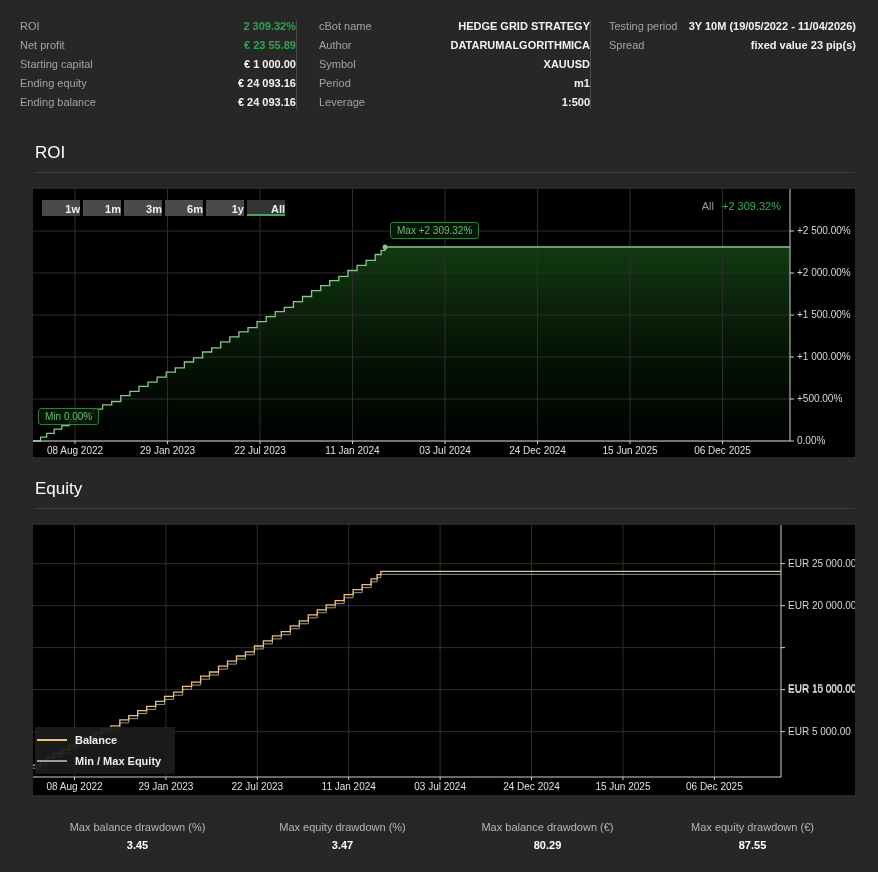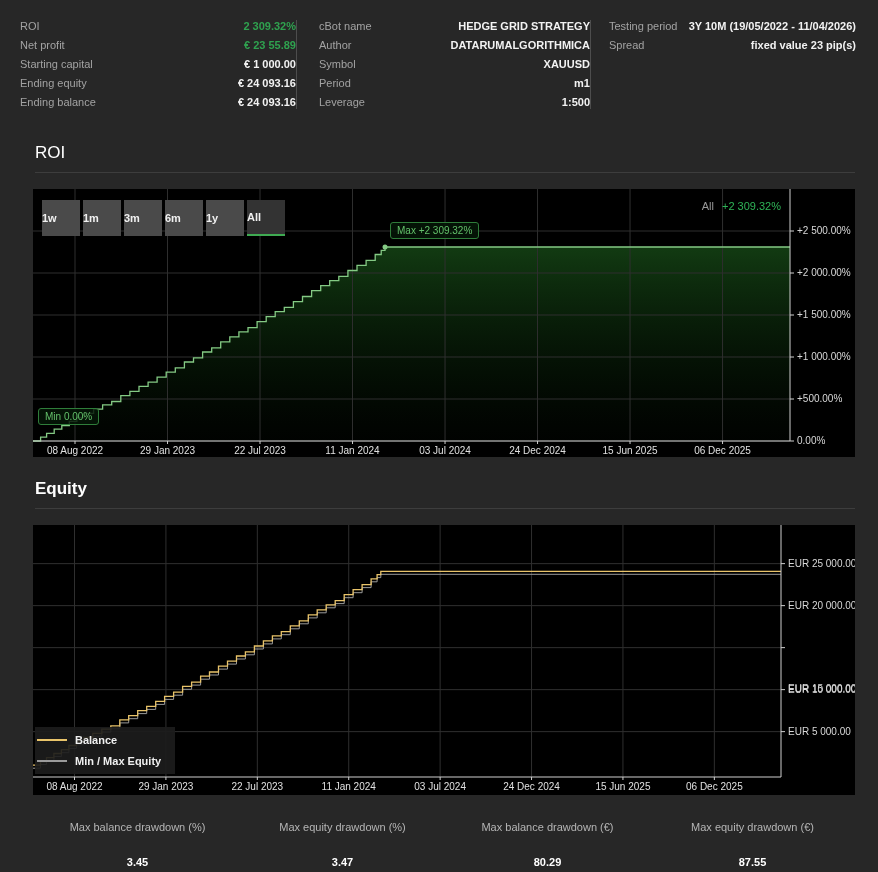--- a/index.html
+++ b/index.html
@@ -25,23 +25,23 @@
   #roi-chart   { width:822px; height:268px; }
   #equity-chart{ width:822px; height:270px; }
   .chart-wrap svg { position:absolute; left:0; top:0; }
 
   .ylab { position:absolute; font-size:10px; color:#d8d8d8; white-space:nowrap; }
   .xlab { position:absolute; font-size:10px; color:#e0e0e0; white-space:nowrap;
           width:90px; text-align:center; transform:translateX(-50%); }
 
   
   .ranges { position:absolute; left:9px; top:11px; display:flex; gap:3px; z-index:5; }
-  .rbtn { width:38px; height:36px; background:#4a4a4a; color:#f0f0f0; font-size:11px;
+  .rbtn { width:38px; height:16px; background:#4a4a4a; color:#f0f0f0; font-size:11px;
           font-weight:bold; border:none; font-family:"Liberation Sans",sans-serif;
-          cursor:pointer; line-height:19px; text-align:left; }
+          cursor:pointer; line-height:19px; text-align:right; }
   .rbtn.active { background:#333333; border-bottom:2px solid #3faa52; }
 
   .summary { position:absolute; top:11px; right:74px; font-size:11px; z-index:5; }
   .summary .rng { color:#9a9a9a; margin-right:8px; }
   .summary .val { color:#2fb457; }
 
   .anno { position:absolute; font-size:10px; color:#63c06a; border:1px solid #2f7d3a;
           background:rgba(5,22,7,0.85); border-radius:3px; padding:2px 6px;
           white-space:nowrap; z-index:4; }
 
@@ -50,21 +50,21 @@
             background:rgba(28,28,28,0.92); z-index:5; display:flex;
             flex-direction:column; gap:9px; }
   .litem { display:flex; align-items:center; gap:8px; font-size:11px; color:#f0f0f0;
            font-weight:bold; }
   .lswatch { width:30px; height:0; border-top:2px solid; }
 
   
   .footer { display:flex; margin:26px 23px 0 35px; }
   .fcol { flex:1; text-align:center; }
   .flabel { font-size:11px; color:#b5b5b5; }
-  .fvalue { font-size:11px; color:#ffffff; font-weight:bold; margin-top:23px; }
+  .fvalue { font-size:11px; color:#ffffff; font-weight:bold; margin-top:6px; }
 </style>
 </head>
 <body>
 
 <div class="hdr">
   <div class="hcol hcol1" id="hdr-col1">
       <div class="hrow">
         <span class="hlabel">ROI</span>
         <span class="hvalue green">2 309.32%</span>
       </div>
@@ -186,21 +186,21 @@
     <span class="xlab" style="left: 42.0135px; top: 256px;">08 Aug 2022</span>
     <span class="xlab" style="left: 134.519px; top: 256px;">29 Jan 2023</span>
     <span class="xlab" style="left: 227.024px; top: 256px;">22 Jul 2023</span>
     <span class="xlab" style="left: 319.53px; top: 256px;">11 Jan 2024</span>
     <span class="xlab" style="left: 412.035px; top: 256px;">03 Jul 2024</span>
     <span class="xlab" style="left: 504.541px; top: 256px;">24 Dec 2024</span>
     <span class="xlab" style="left: 597.046px; top: 256px;">15 Jun 2025</span>
     <span class="xlab" style="left: 689.551px; top: 256px;">06 Dec 2025</span>
   </div>
 
-<h2 class="section-title" style="font-weight:bold;">Equity</h2>
+<h2 class="section-title" style="">Equity</h2>
 <hr class="divider">
 
 <div class="chart-wrap" id="equity-chart">
   <div class="legend">
     <div class="litem">
       <span class="lswatch" style="border-color:#e9c46a;"></span>
       <span>Balance</span>
     </div>
     <div class="litem">
       <span class="lswatch" style="border-color:#9a9a9a;"></span>

